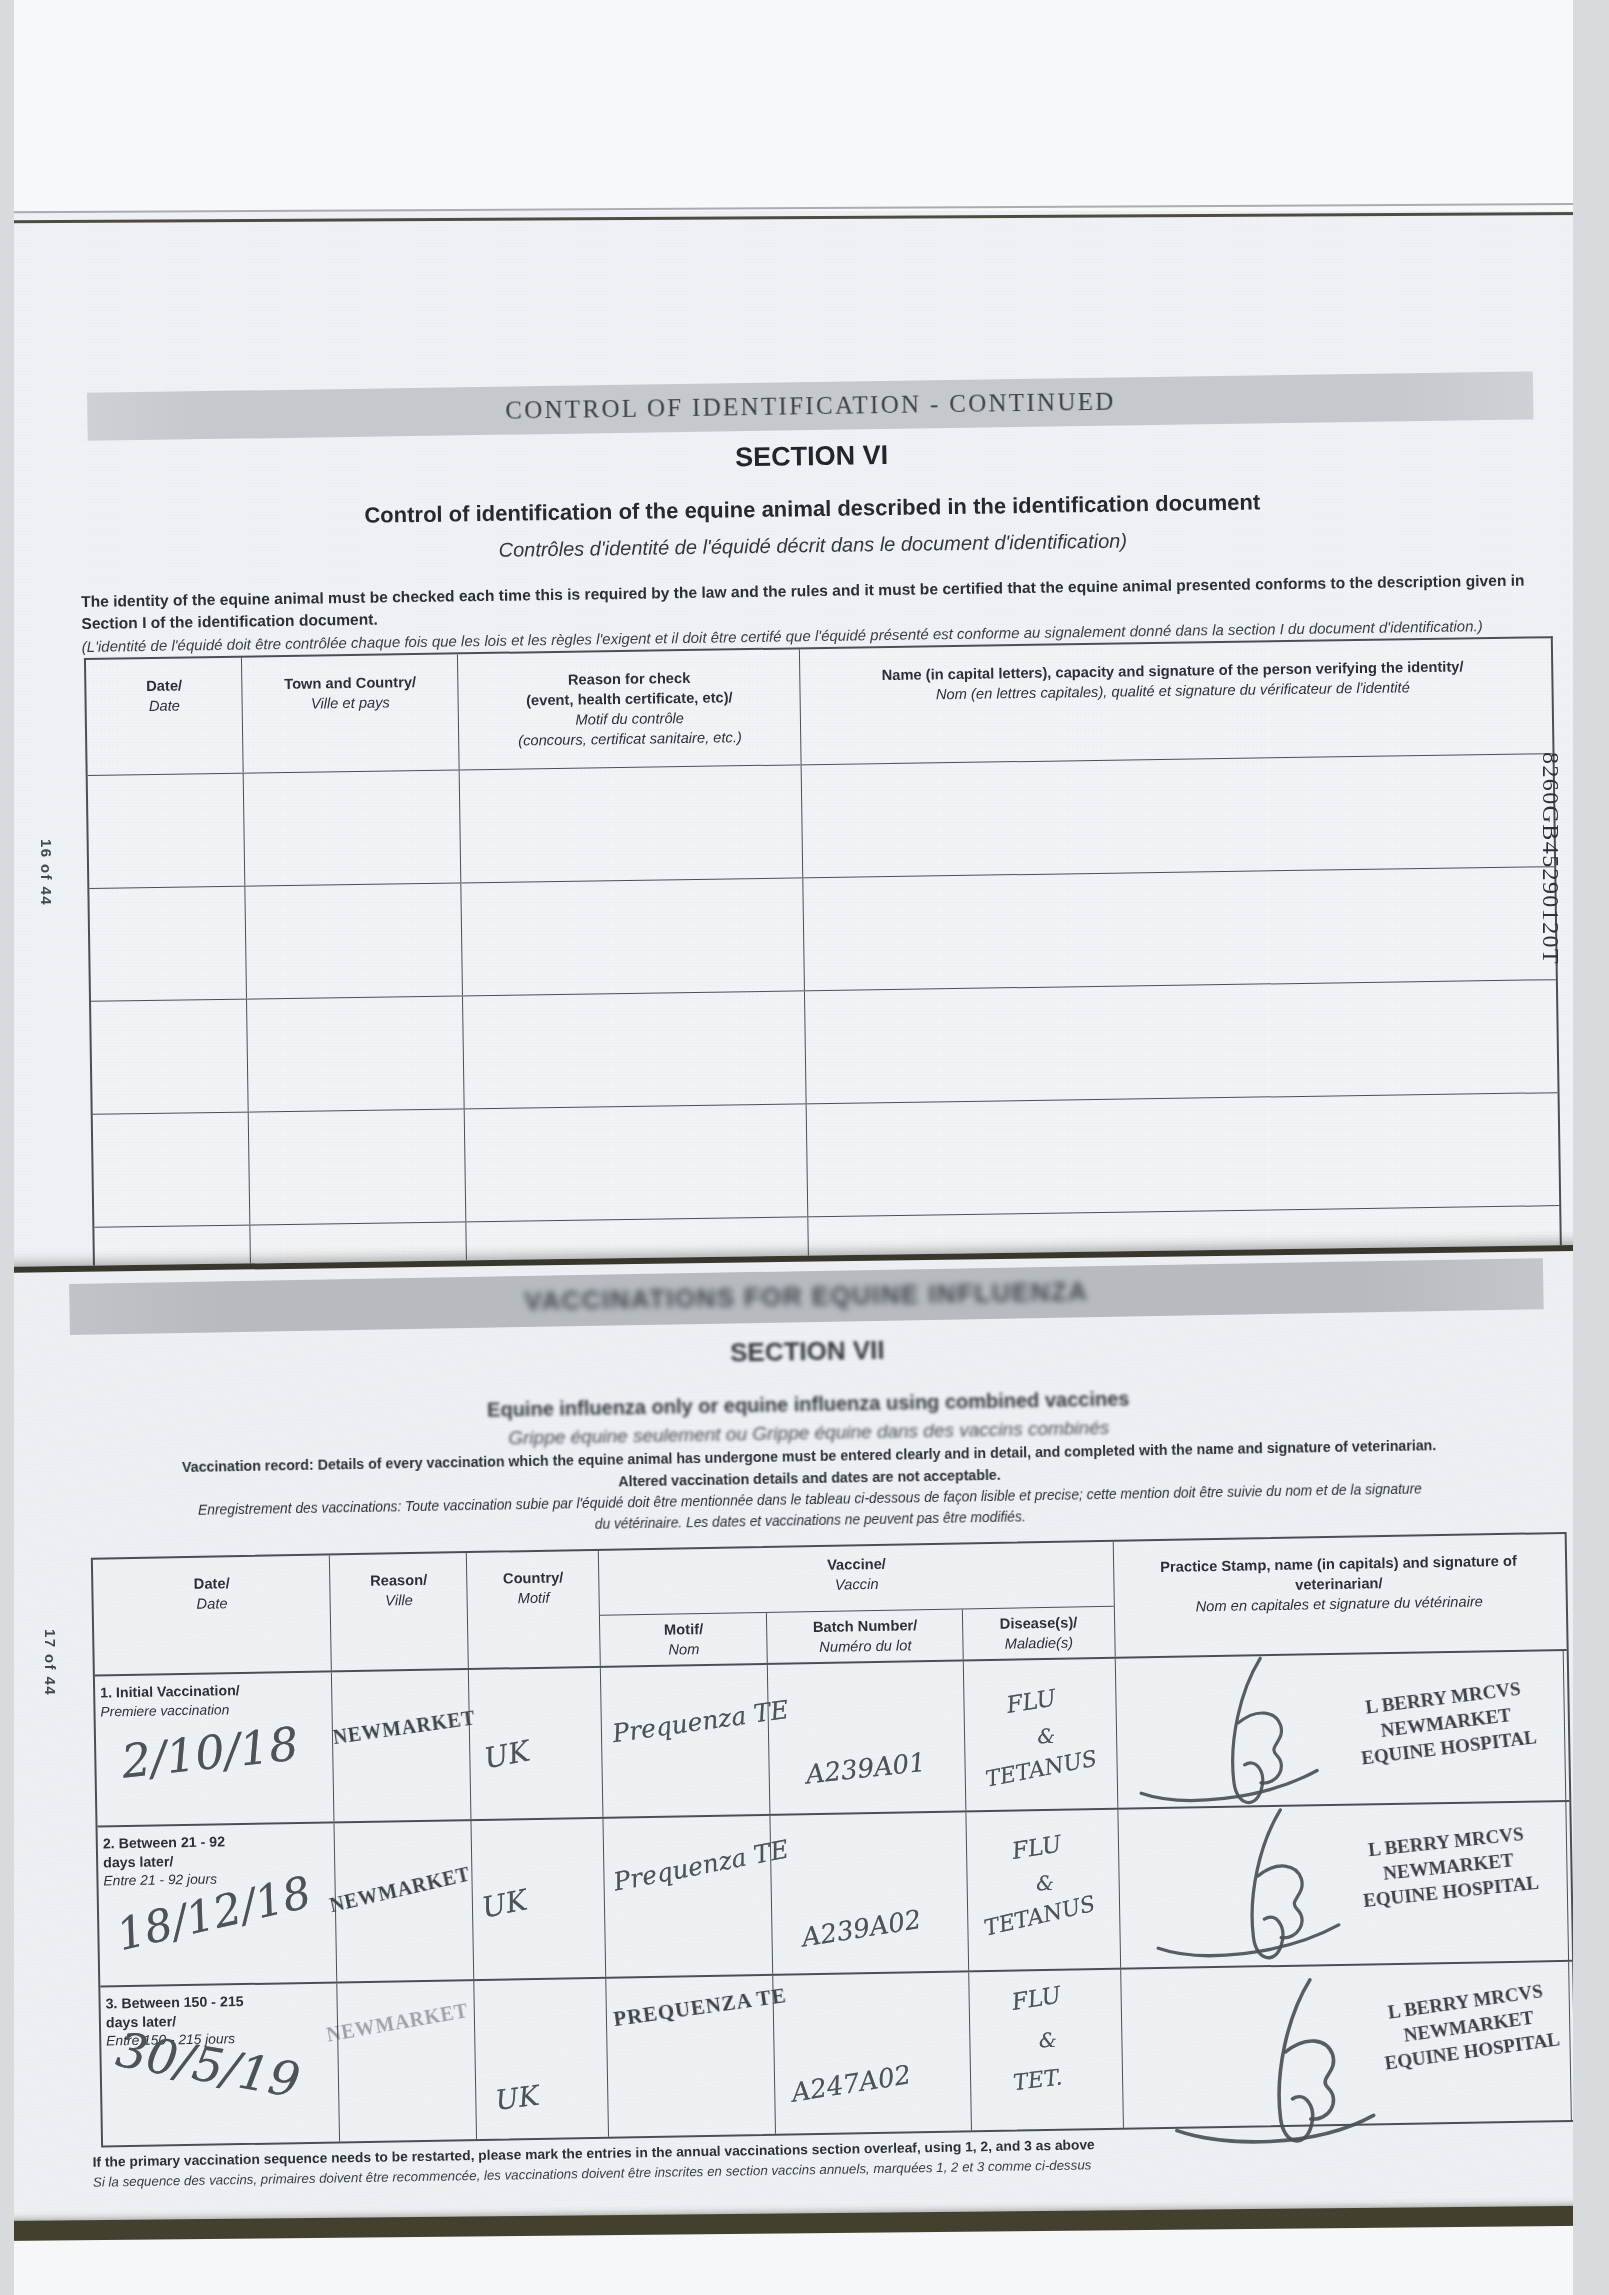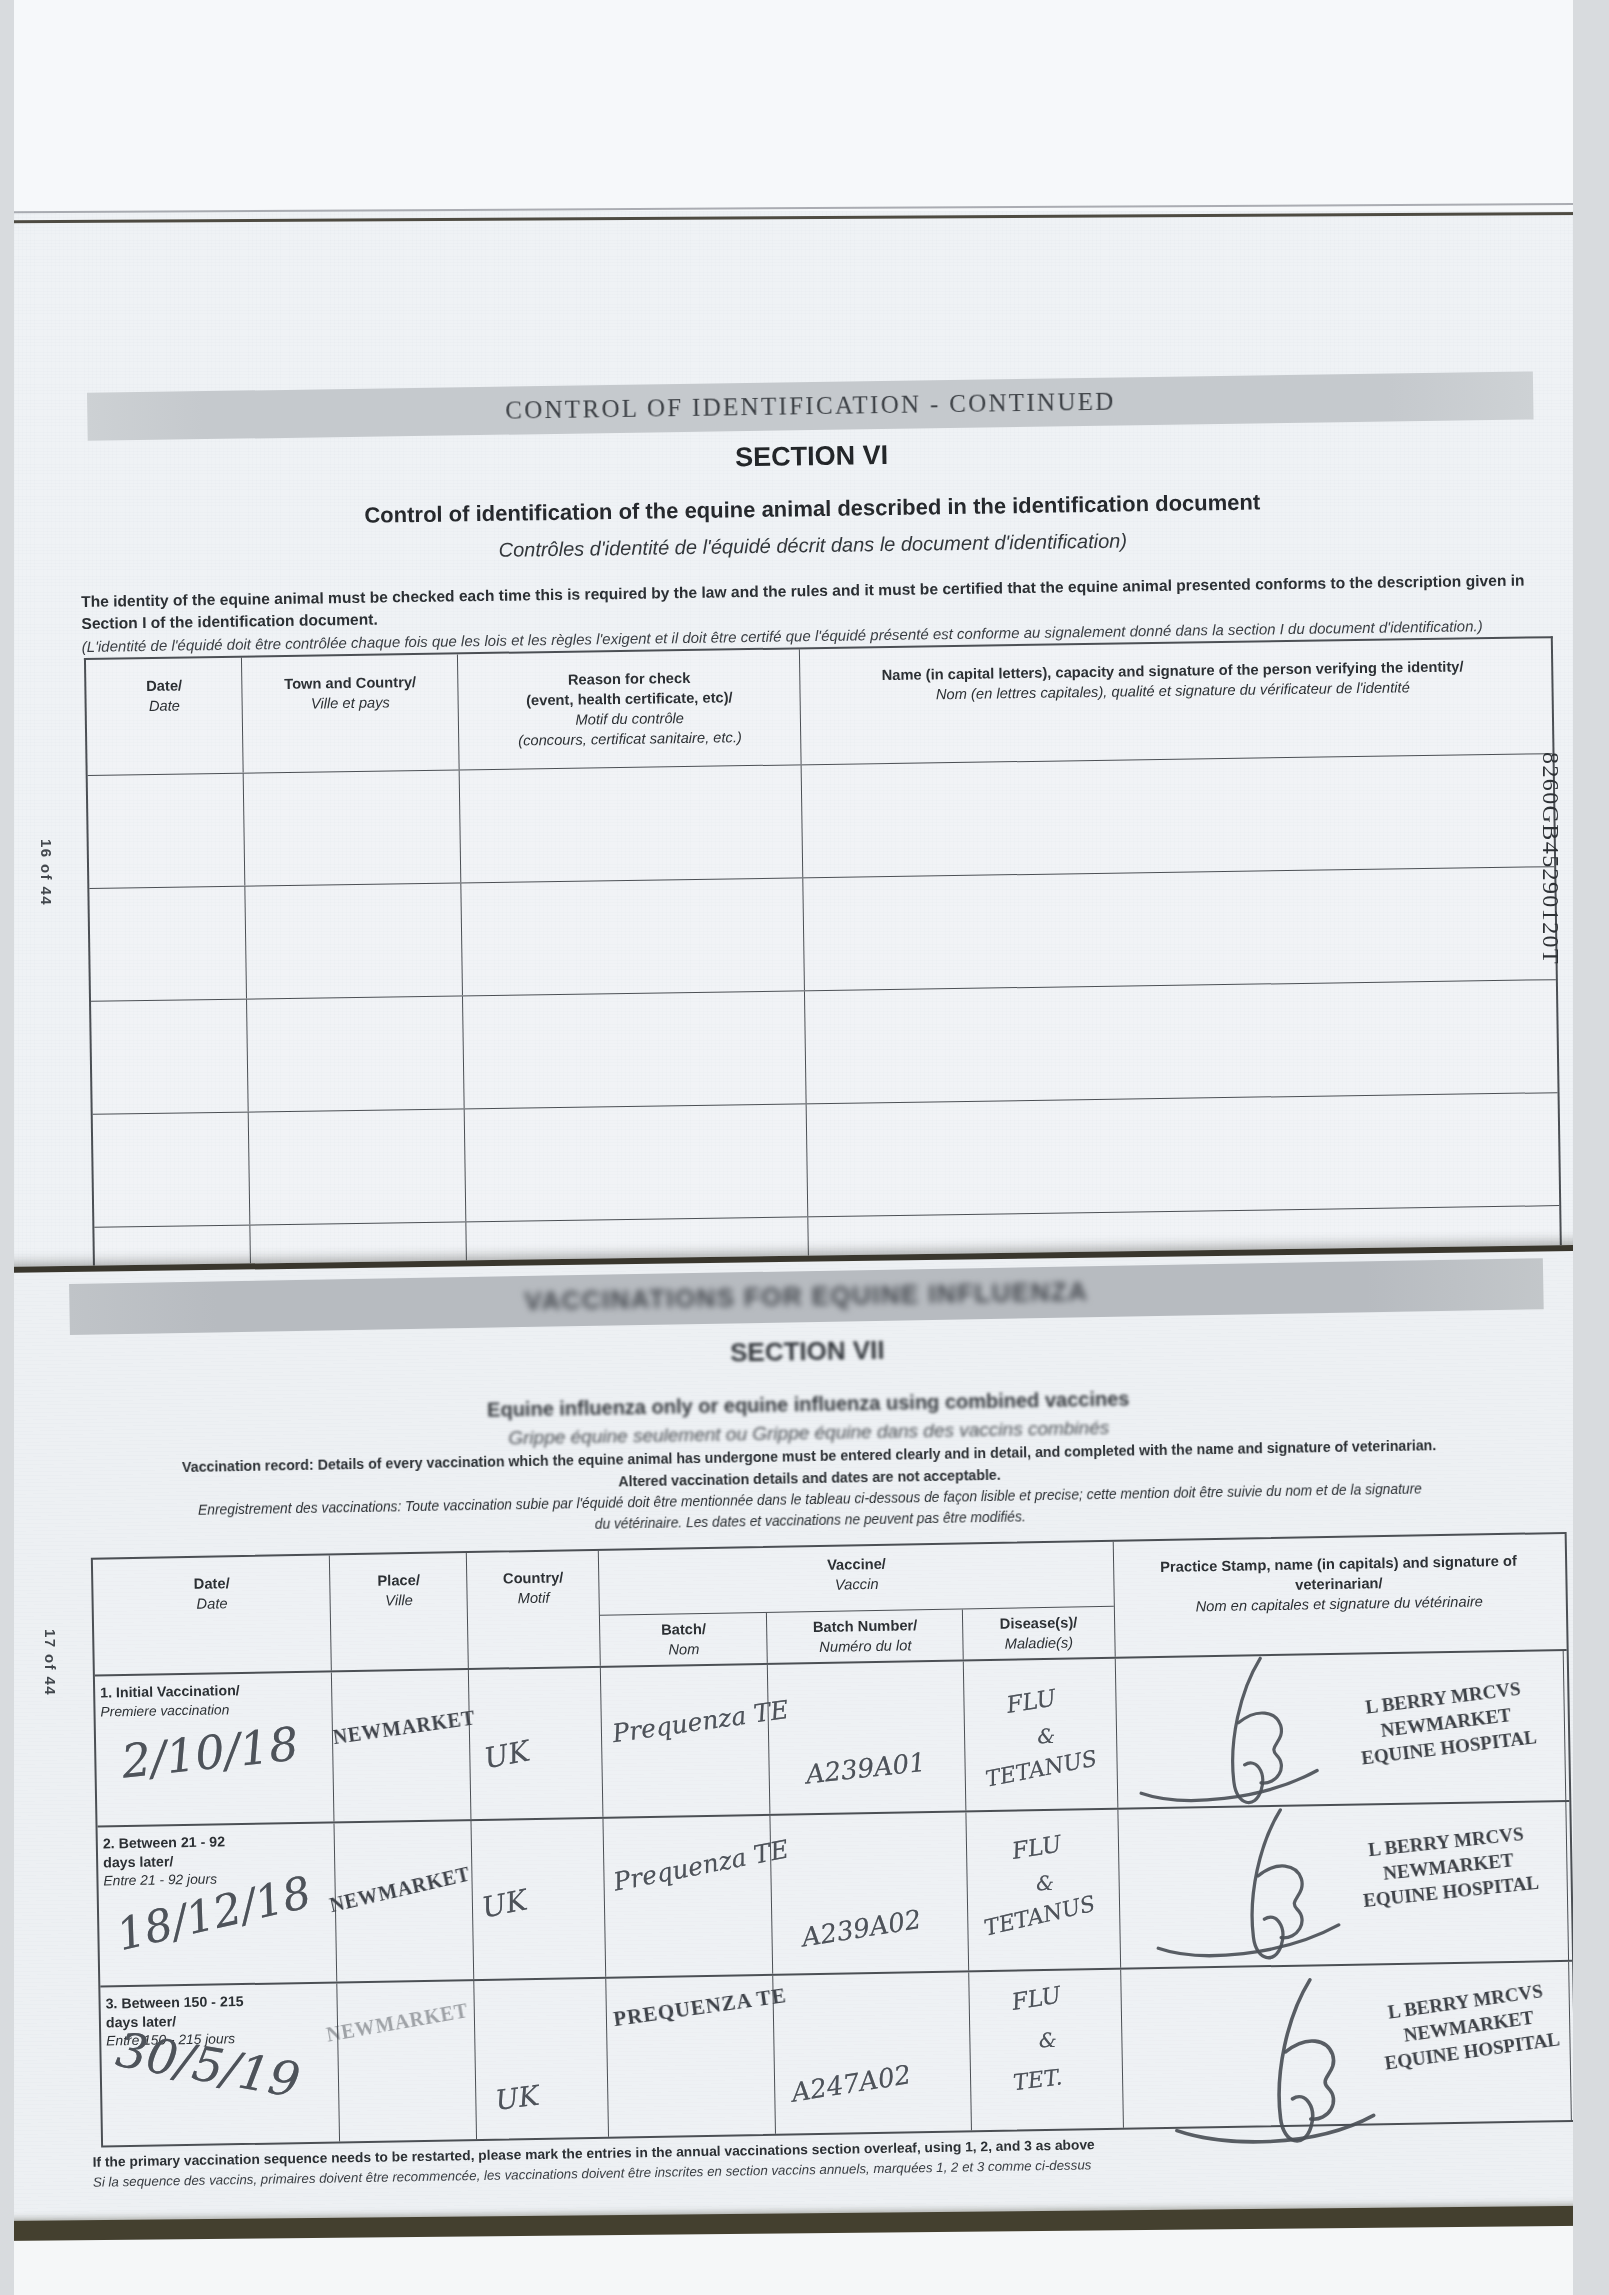--- a/index.html
+++ b/index.html
@@ -188,35 +188,35 @@
     <div id="note-fr2" class="abs ctr ital note">du vétérinaire. Les dates et vaccinations ne peuvent pas être modifiés.</div>
 
     <div id="t7" class="abs">
 
       <div class="hdr">
         <div class="hc">
           <span class="bold">Date/</span><br>
           <span class="ital">Date</span>
         </div>
         <div class="hc">
-          <span class="bold">Place/</span><br>
+          <span class="bold">Reason/</span><br>
           <span class="ital">Ville</span>
         </div>
         <div class="hc">
           <span class="bold">Country/</span><br>
           <span class="ital">Motif</span>
         </div>
         <div class="hc vacgroup">
           <div class="vactop">
             <span class="bold">Vaccine/</span><br>
             <span class="ital">Vaccin</span>
           </div>
           <div class="vacsub">
             <div>
-              <span class="bold">Batch/</span><br>
+              <span class="bold">Motif/</span><br>
               <span class="ital">Nom</span>
             </div>
             <div>
               <span class="bold">Batch Number/</span><br>
               <span class="ital">Numéro du lot</span>
             </div>
             <div>
               <span class="bold">Disease(s)/</span><br>
               <span class="ital">Maladie(s)</span>
             </div>

